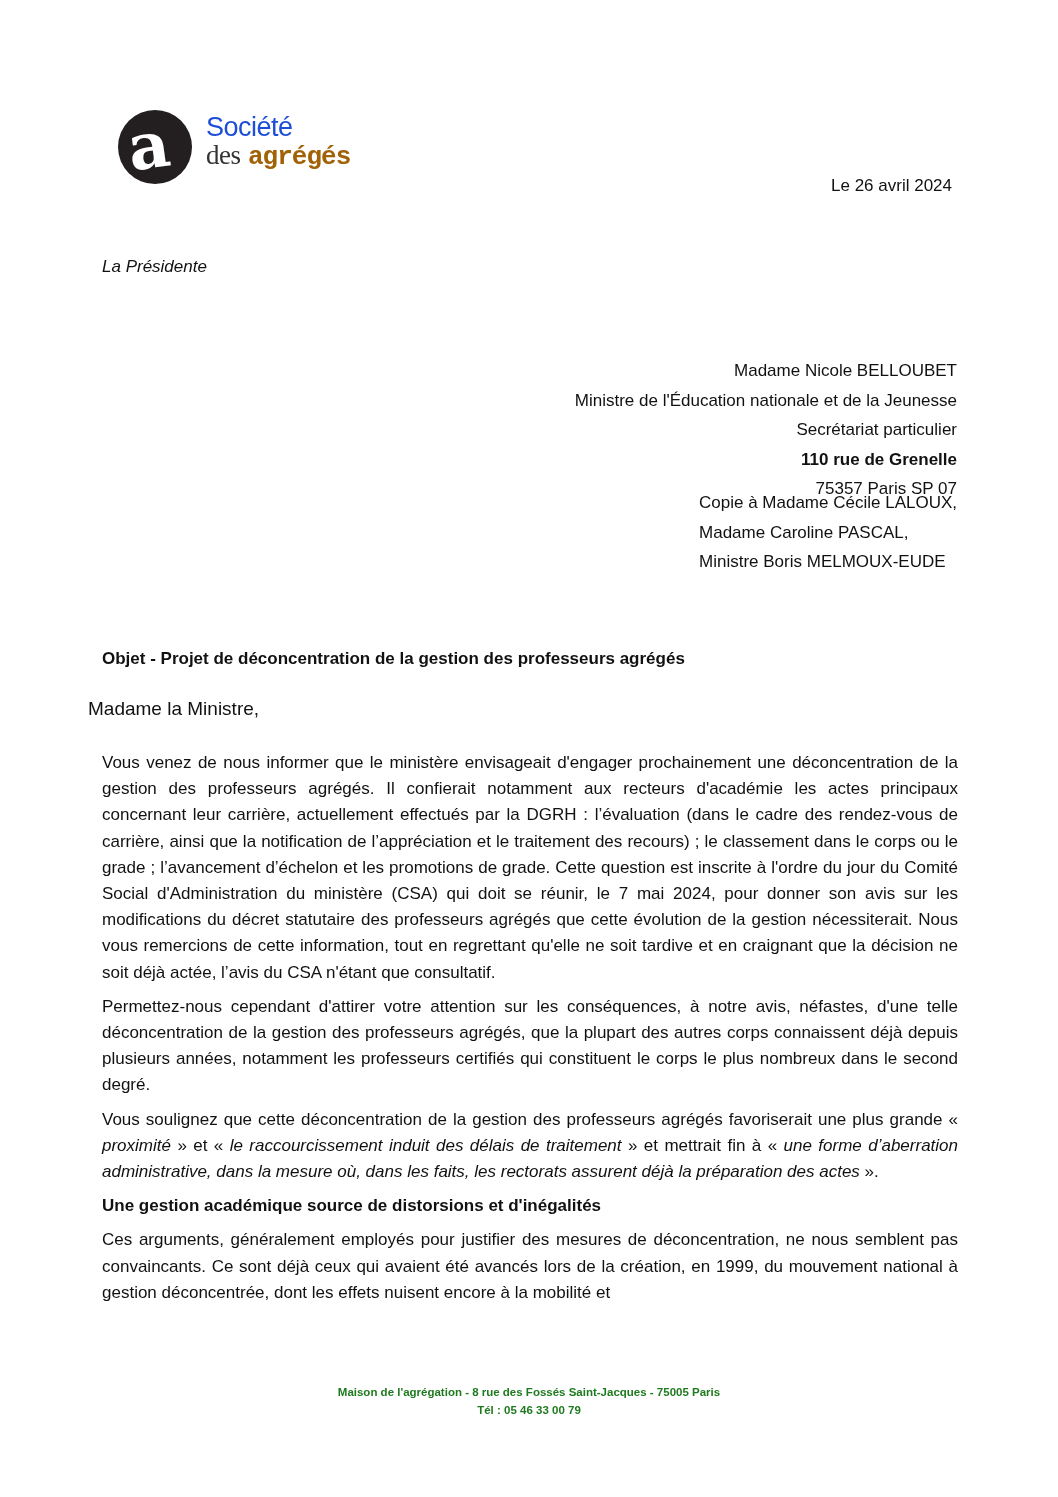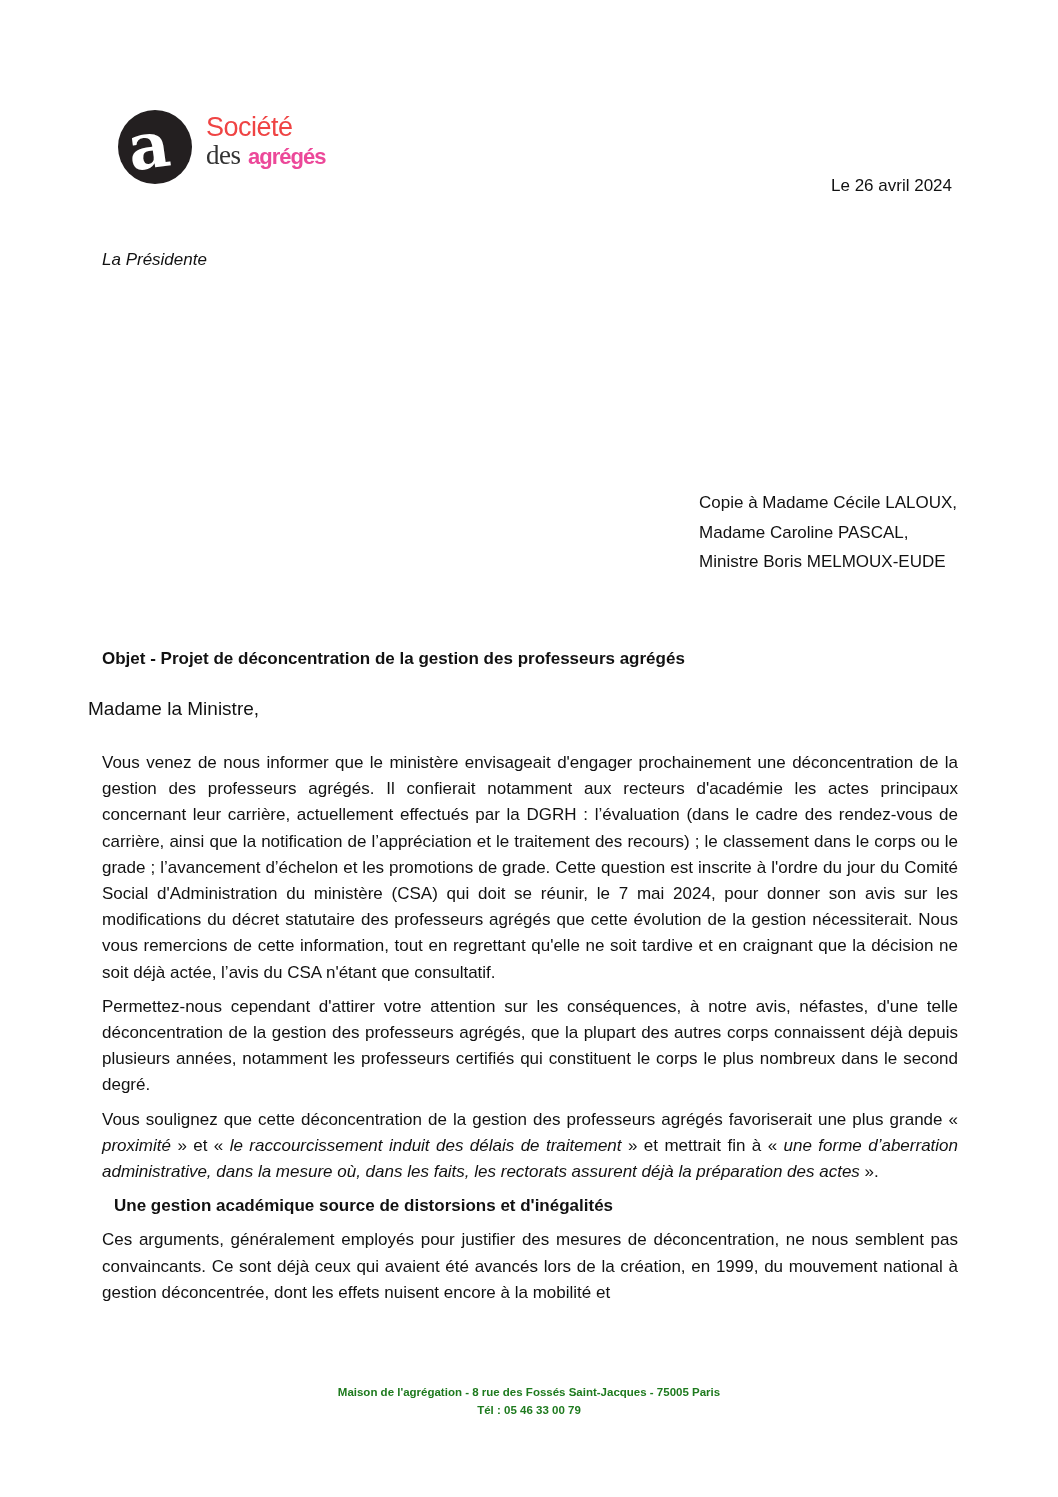--- a/index.html
+++ b/index.html
@@ -3,38 +3,38 @@
 <meta charset="utf-8">
 <style>
   html, body { margin: 0; padding: 0; background: #ffffff; }
   body { width: 1058px; height: 1497px; position: relative; overflow: hidden;
          font-family: "Liberation Sans", sans-serif; color: #111; }
   .page { position: absolute; left: 0; top: 0; width: 1058px; height: 1497px; background: #fff; }
 
   .logo { position: absolute; left: 118px; top: 108px; width: 280px; height: 82px; }
   .logo-mark { position: absolute; left: 0; top: 2px; width: 74px; height: 74px; border-radius: 50%; background: #231f20; }
   .logo-mark .glyph { position: absolute; left: 10px; top: 4px; font-family: "DejaVu Serif", serif; font-weight: bold; font-size: 64px; color: #fff; line-height: 64px; transform: rotate(-8deg); }
-  .logo-text1 { position: absolute; left: 88px; top: 4px; font-family: "Liberation Sans", sans-serif; font-size: 27px; color: #ef4444; letter-spacing: -0.5px; }
+  .logo-text1 { position: absolute; left: 88px; top: 4px; font-family: "Liberation Sans", sans-serif; font-size: 27px; color: #1d4ed8; letter-spacing: -0.5px; }
   .logo-text2 { position: absolute; left: 88px; top: 32px; font-size: 27px; color: #333; white-space: nowrap; }
   .logo-text2 .des { font-family: Liberation Serif, serif; letter-spacing: -0.5px; text-align: center; }
-  .logo-text2 .agr { font-family: Liberation Sans, sans-serif; font-size: 22px; color: #ec4899; font-weight: bold; letter-spacing: -1px; }
+  .logo-text2 .agr { font-family: Liberation Mono, monospace; font-size: 26px; color: #a16207; font-weight: bold; letter-spacing: -1px; }
 
   .date { position: absolute; right: 106px; top: 176px; font-size: 17px; }
-  .sender { position: absolute; left: 102px; top: 250px; font-size: 17px; font-style: italic; }
+  .sender { position: absolute; left: 102px; top: 257px; font-size: 17px; font-style: italic; }
 
   .address { position: absolute; right: 101px; top: 356px; text-align: right; font-size: 17px; line-height: 29.5px; }
   .address .bold { font-weight: bold; }
   .copies { position: absolute; right: 101px; top: 488px; font-size: 17px; line-height: 29.5px; }
 
   .subject { position: absolute; left: 102px; top: 621px; font-size: 17px; font-weight: bold; margin-top: 28px; }
   .salutation { position: absolute; left: 88px; top: 698px; font-size: 19px; }
 
   .body { position: absolute; left: 102px; top: 746px; width: 856px; font-size: 17px; line-height: 26.2px; text-align: justify; }
   .body p { margin: 4px 0 8px 0; }
-  .body .section-title { font-weight: bold; margin: 0 0 8px 12px; text-align: left; }
+  .body .section-title { font-weight: bold; margin: 0 0 8px 0; text-align: left; }
   .body i { font-style: italic; }
 
   .footer { position: absolute; left: 0; width: 1058px; top: 1384px; text-align: center; color: #1e7a1e; font-weight: bold; font-size: 11.5px; line-height: 17.5px; }
 </style>
 </head>
 <body>
 
 <div class="page">
 
   <div class="logo">
@@ -44,20 +44,27 @@
     <div class="logo-text1">Société</div>
     <div class="logo-text2">
       <span class="des">des</span>
       <span class="agr">agrégés</span>
     </div>
   </div>
 
   <div class="date">Le 26 avril 2024</div>
   <div class="sender">La Présidente</div>
 
+  <div class="address">
+    <div>Madame Nicole BELLOUBET</div>
+    <div>Ministre de l'Éducation nationale et de la Jeunesse</div>
+    <div>Secrétariat particulier</div>
+    <div class="bold">110 rue de Grenelle</div>
+    <div>75357 Paris SP 07</div>
+  </div>
 
   <div class="copies">
     <div>Copie à Madame Cécile LALOUX,</div>
     <div>Madame Caroline PASCAL,</div>
     <div>Ministre Boris MELMOUX-EUDE</div>
   </div>
 
   <div class="subject">Objet - Projet de déconcentration de la gestion des professeurs agrégés</div>
   <div class="salutation">Madame la Ministre,</div>
 

